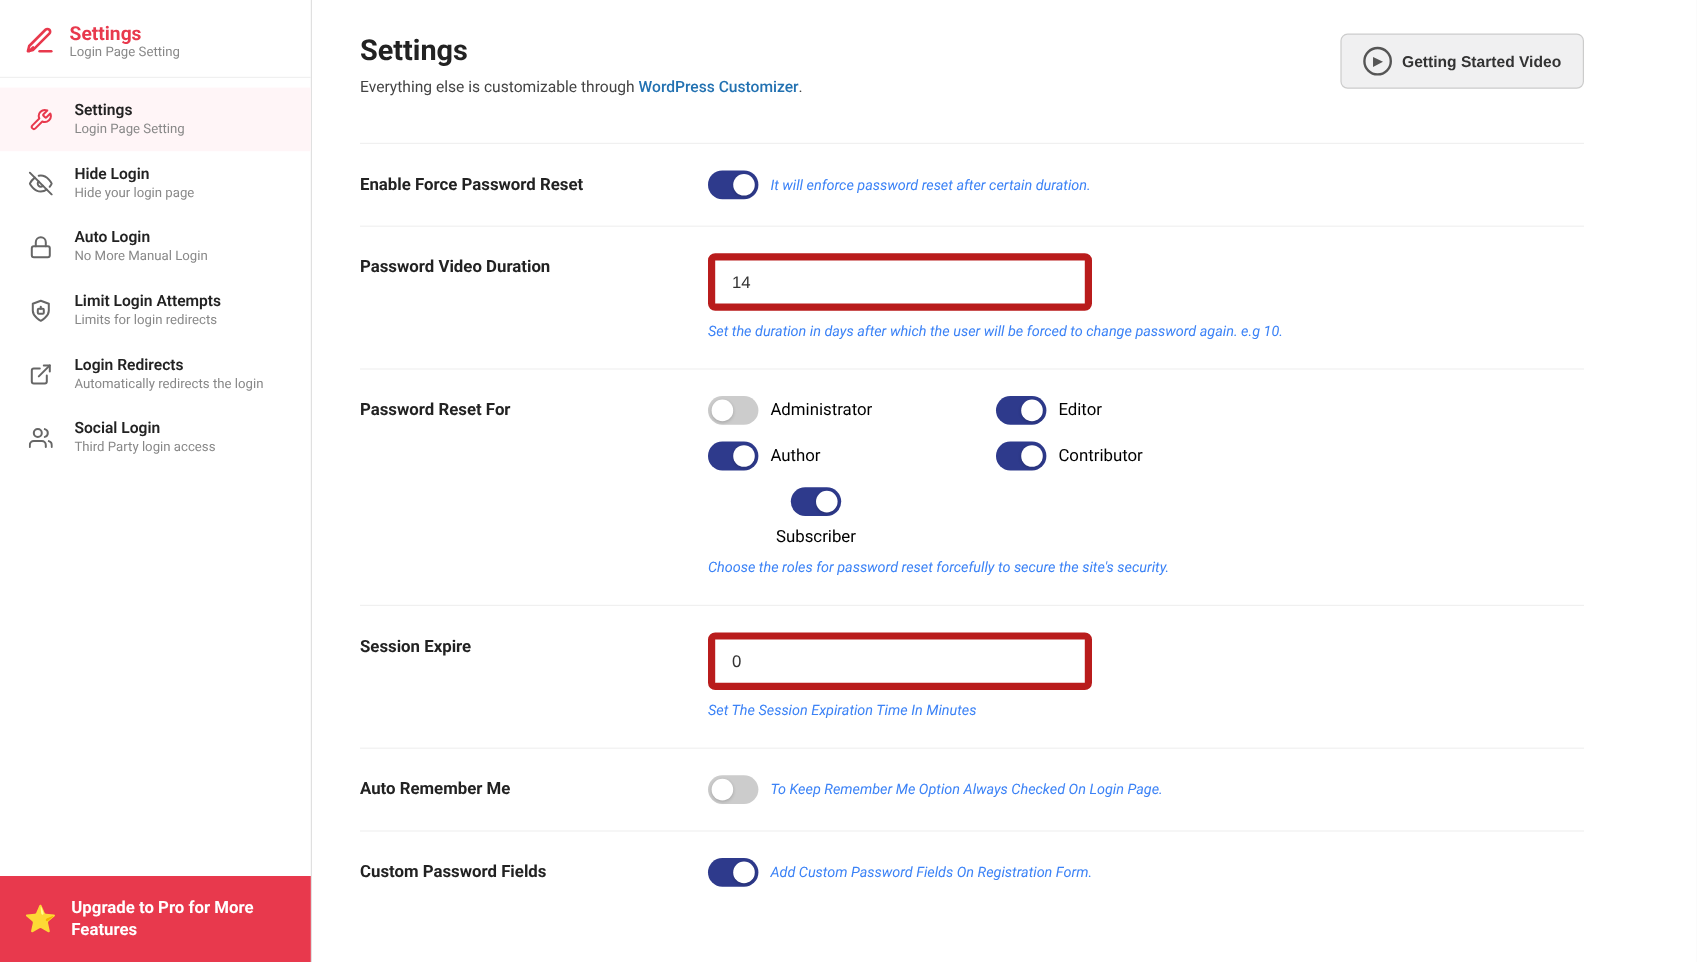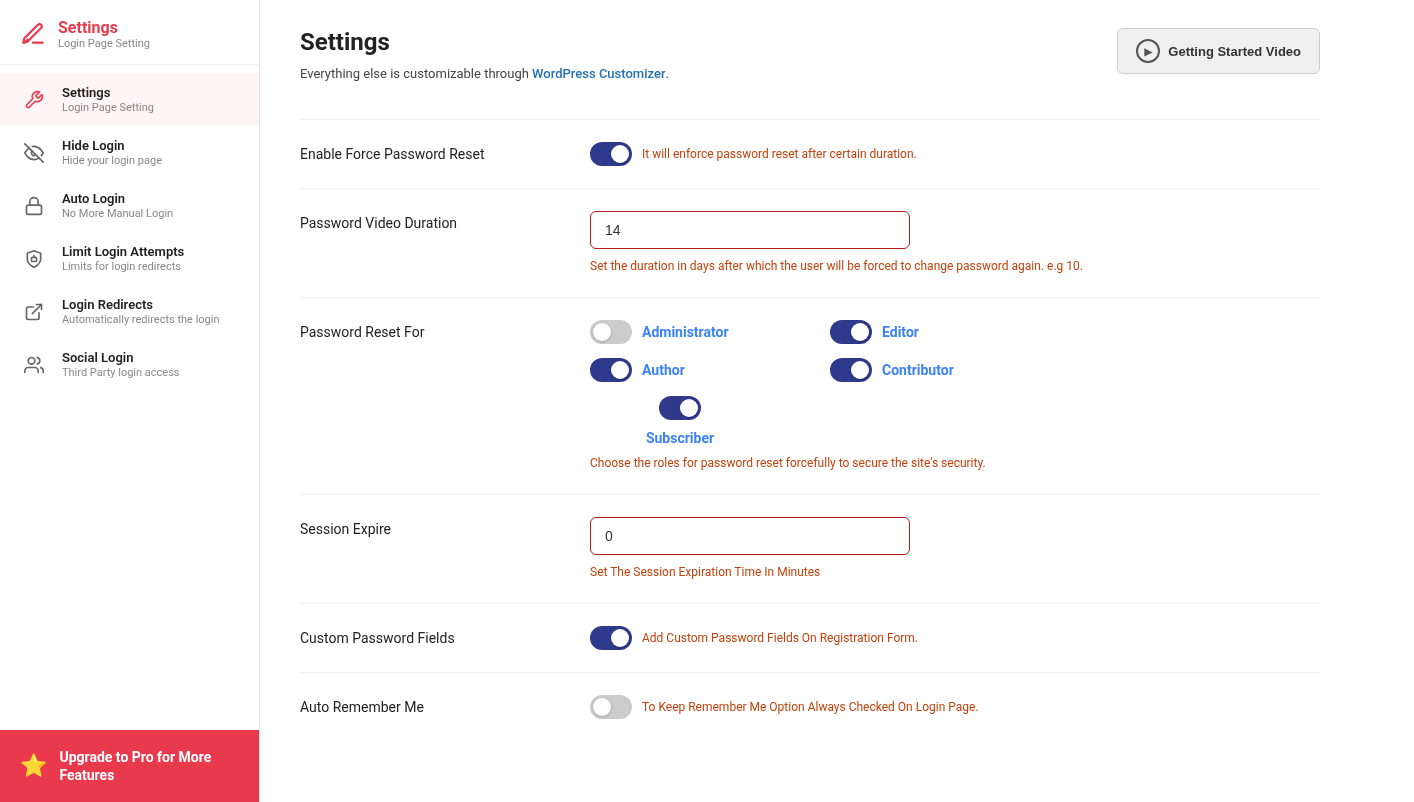--- a/index.html
+++ b/index.html
@@ -135,32 +135,33 @@
     .settings-row {
       display: flex;
       align-items: flex-start;
       gap: 30px;
       padding: 0;
     }
     .settings-label {
       width: 260px;
       min-width: 260px;
       font-size: 14px;
-      font-weight: 400;
+      font-weight: 700;
       color: #222;
       padding-top: 4px;
     }
     .settings-control {
       flex: 1;
     }
     .settings-description {
       font-size: 12px;
-      color: #c2410c;
+      color: #3b82f6;
       margin-top: 8px;
       line-height: 1.5;
+      font-style: italic;
     }
 
     
     .toggle-wrap {
       display: flex;
       align-items: center;
       gap: 10px;
     }
     .toggle {
       position: relative;
@@ -187,21 +188,21 @@
       border-radius: 50%;
       background: #fff;
       transition: transform 0.2s;
       box-shadow: 0 1px 3px rgba(0,0,0,0.2);
     }
     .toggle input:checked + .toggle-slider { background: #2e3a8c; }
     .toggle input:checked + .toggle-slider:before { transform: translateX(18px); }
 
     
     .text-input {
-      border: 1px solid #b91c1c;
+      border: 6px solid #b91c1c;
       border-radius: 6px;
       padding: 10px 14px;
       font-size: 14px;
       color: #333;
       width: 320px;
       outline: none;
     }
 
     
     .roles-grid {
@@ -210,22 +211,22 @@
       gap: 14px 60px;
       max-width: 420px;
     }
     .role-toggle-row {
       display: flex;
       align-items: center;
       gap: 10px;
     }
     .role-label {
       font-size: 14px;
-      color: #3b82f6;
-      font-weight: 700;
+      color: #000000;
+      font-weight: 400;
     }
     .subscriber-row {
       grid-column: 1;
       flex-direction: column;
     }
 
     
     .svg-icon { display: inline-flex; align-items: center; justify-content: center; }
   </style>
 </head>
@@ -432,42 +433,42 @@
         <div class="settings-label">Session Expire</div>
         <div class="settings-control">
           <input class="text-input" type="text" value="0" style="">
           <p class="settings-description">Set The Session Expiration Time In Minutes</p>
         </div>
       </div>
     </div>
 
     <div class="settings-section">
       <div class="settings-row">
+        <div class="settings-label">Auto Remember Me</div>
+        <div class="settings-control">
+          <div class="toggle-wrap">
+            <label class="toggle">
+              <input type="checkbox" style="">
+              <span class="toggle-slider"></span>
+            </label>
+            <span class="settings-description" style="margin-top:0;">To Keep Remember Me Option Always Checked On Login Page.</span>
+          </div>
+        </div>
+      </div>
+    </div>
+
+    <div class="settings-section">
+      <div class="settings-row">
         <div class="settings-label">Custom Password Fields</div>
         <div class="settings-control">
           <div class="toggle-wrap">
             <label class="toggle">
               <input type="checkbox" checked="" style="">
               <span class="toggle-slider"></span>
             </label>
             <span class="settings-description" style="margin-top:0;">Add Custom Password Fields On Registration Form.</span>
           </div>
         </div>
       </div>
     </div>
 
-    <div class="settings-section">
-      <div class="settings-row">
-        <div class="settings-label">Auto Remember Me</div>
-        <div class="settings-control">
-          <div class="toggle-wrap">
-            <label class="toggle">
-              <input type="checkbox" style="">
-              <span class="toggle-slider"></span>
-            </label>
-            <span class="settings-description" style="margin-top:0;">To Keep Remember Me Option Always Checked On Login Page.</span>
-          </div>
-        </div>
-      </div>
-    </div>
-
   </div>
 </main>
 
 </body></html>

